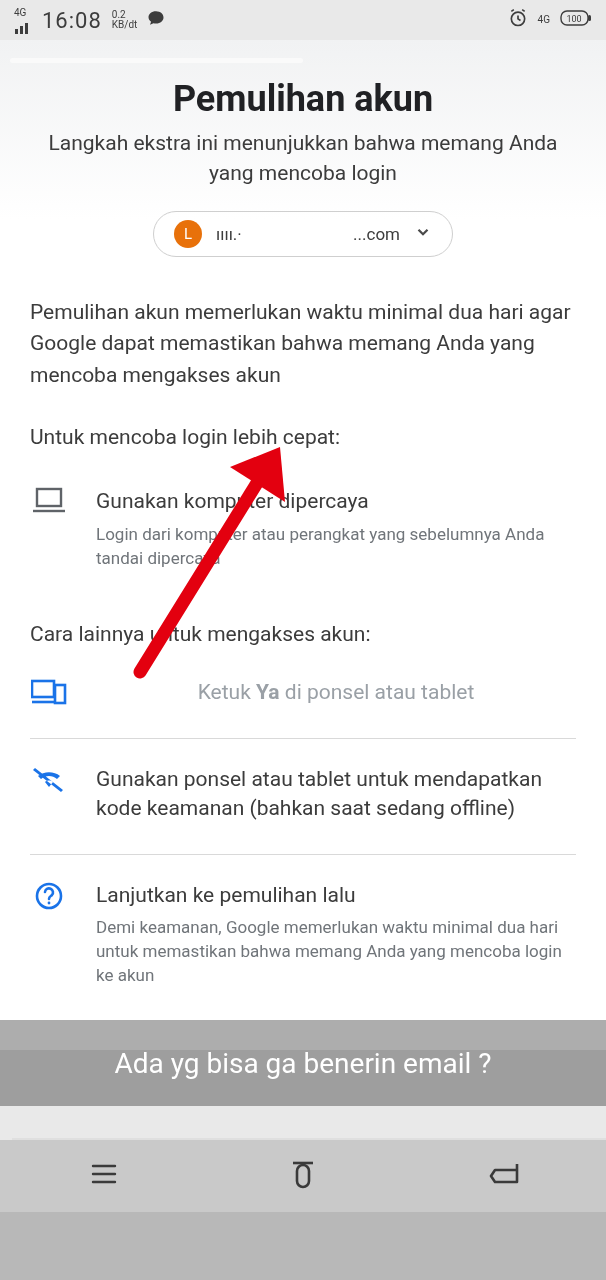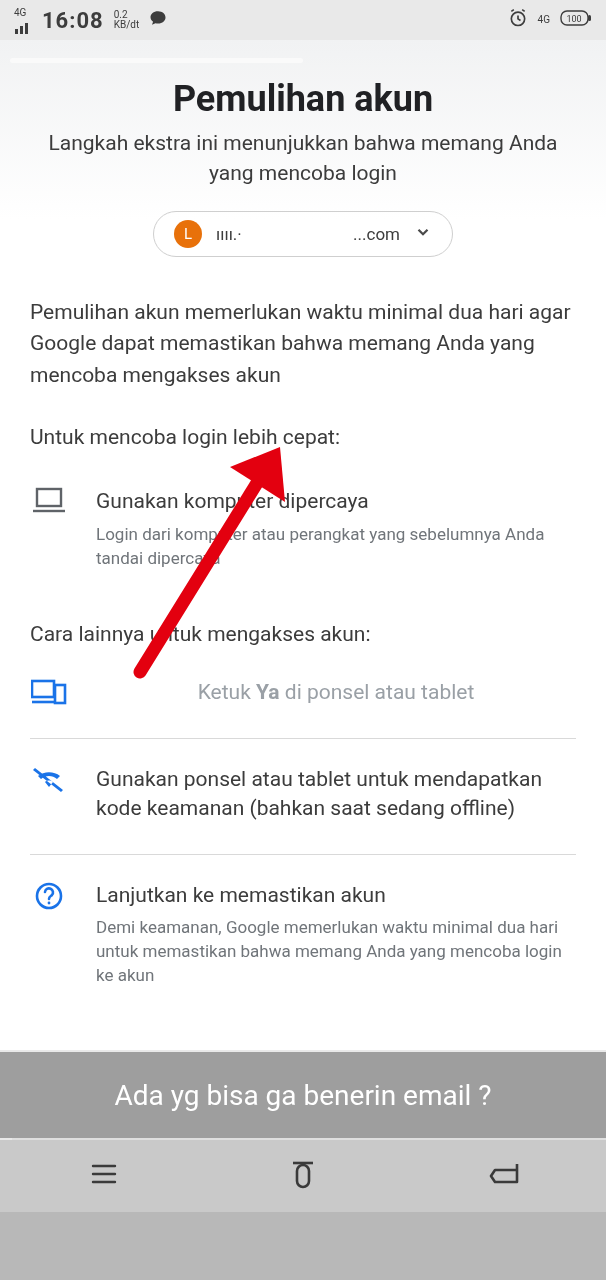--- a/index.html
+++ b/index.html
@@ -5,21 +5,21 @@
     * { margin:0; padding:0; box-sizing:border-box; font-family: Roboto, Arial, sans-serif; }
     html,body{width:606px;height:1280px;overflow:hidden;background:#b8b8b8;}
 
     .screen{position:relative;width:606px;height:1212px;background:#e9e9e9;}
 
     
     .statusbar{height:40px;display:flex;align-items:center;justify-content:space-between;
       padding:0 14px;font-size:16px;color:#2a2a2a;filter:opacity(.9);}
     .statusbar .left, .statusbar .right{display:flex;align-items:center;gap:10px;}
     .sb-icon{font-size:15px;}
-    .clock{font-size:22px;font-weight:700;letter-spacing:1px;}
+    .clock{font-size:22px;font-weight:400;letter-spacing:1px;}
     .sml{font-size:10px;line-height:1;}
 
     
     .content{position:relative;height:1010px;background:linear-gradient(#f1f2f3,#ffffff 180px);
       padding:18px 30px 6px 30px;}
     .content::before{content:"";position:absolute;left:10px;top:18px;right:50%;height:5px;background:#fafafa;border-radius:3px;}
 
     .title{font-size:36px;color:#202124;text-align:center;margin:20px 0 8px;}
     .subtitle{font-size:21px;color:#3c3c3c;text-align:center;line-height:1.45;margin:0 2px 22px;}
 
@@ -54,21 +54,21 @@
       padding:10px 18px;gap:16px;}
     .back{color:#fff;}
     .avatar{width:48px;height:48px;border-radius:50%;border:3px solid #fff;background:#88a;overflow:hidden;}
     .avatar svg{width:100%;height:100%;}
     .names{display:flex;flex-direction:column;color:#fff;text-shadow:0 1px 3px rgba(0,0,0,.45);}
     .uname{font-size:22px;font-weight:500;}
     .utime{font-size:17px;opacity:.92;}
     .kebab{margin-left:auto;color:#fff;}
 
     
-    .fade-bar{position:absolute;left:0;right:0;top:1052px;height:86px;
+    .fade-bar{position:absolute;left:0;right:0;top:1020px;height:86px;
       background:rgba(0,0,0,.32);display:flex;align-items:center;justify-content:center;
       color:#fff;font-size:28px;}
     .reply-bar{position:absolute;left:12px;right:0;top:1138px;height:70px;
       background:rgba(0,0,0,.04);display:flex;align-items:flex-end;justify-content:space-around;
       color:#2b2b2b;font-size:26px;}
     .reply-ctr{display:flex;flex-direction:column;align-items:center;gap:0;position:relative;}
     .reply-lbl{font-size:18px;font-weight:700;color:#fff;text-shadow:0 1px 2px rgba(0,0,0,.5);letter-spacing:1px;}
     .dot{position:absolute;top:2px;right:-8px;width:7px;height:7px;border-radius:50%;background:#e53935;}
 
     .sysnav{position:absolute;left:0;right:0;bottom:0;height:72px;background:#c9c9c9;
@@ -200,21 +200,21 @@
 
     <div class="item">
       <div class="it-icon">
         <svg width="30" height="30" viewBox="0 0 30 30" fill="none" stroke="#1a73e8" stroke-width="2.6">
             <circle cx="15" cy="15" r="12"></circle>
             <path d="M11 11a4 4 0 117 3c-1 1-3 1.5-3 4" stroke-linecap="round"></path>
             <circle cx="15" cy="22" r="1.4" fill="#1a73e8" stroke="none"></circle>
           </svg>
       </div>
       <div class="it-body">
-        <div class="it-title">Lanjutkan ke memastikan akun</div>
+        <div class="it-title">Lanjutkan ke pemulihan lalu</div>
         <div class="it-desc">Demi keamanan, Google memerlukan waktu minimal dua hari untuk memastikan bahwa memang Anda yang mencoba login ke akun</div>
       </div>
     </div>
 
     <svg class="arrow" width="190" height="260" viewBox="0 0 190 260">
       <path d="M20 250 L150 40" stroke="#e3000f" stroke-width="13" stroke-linecap="round"></path>
       <path d="M110 45 L160 25 L165 80 Z" fill="#e3000f"></path>
     </svg>
   </div>
 

